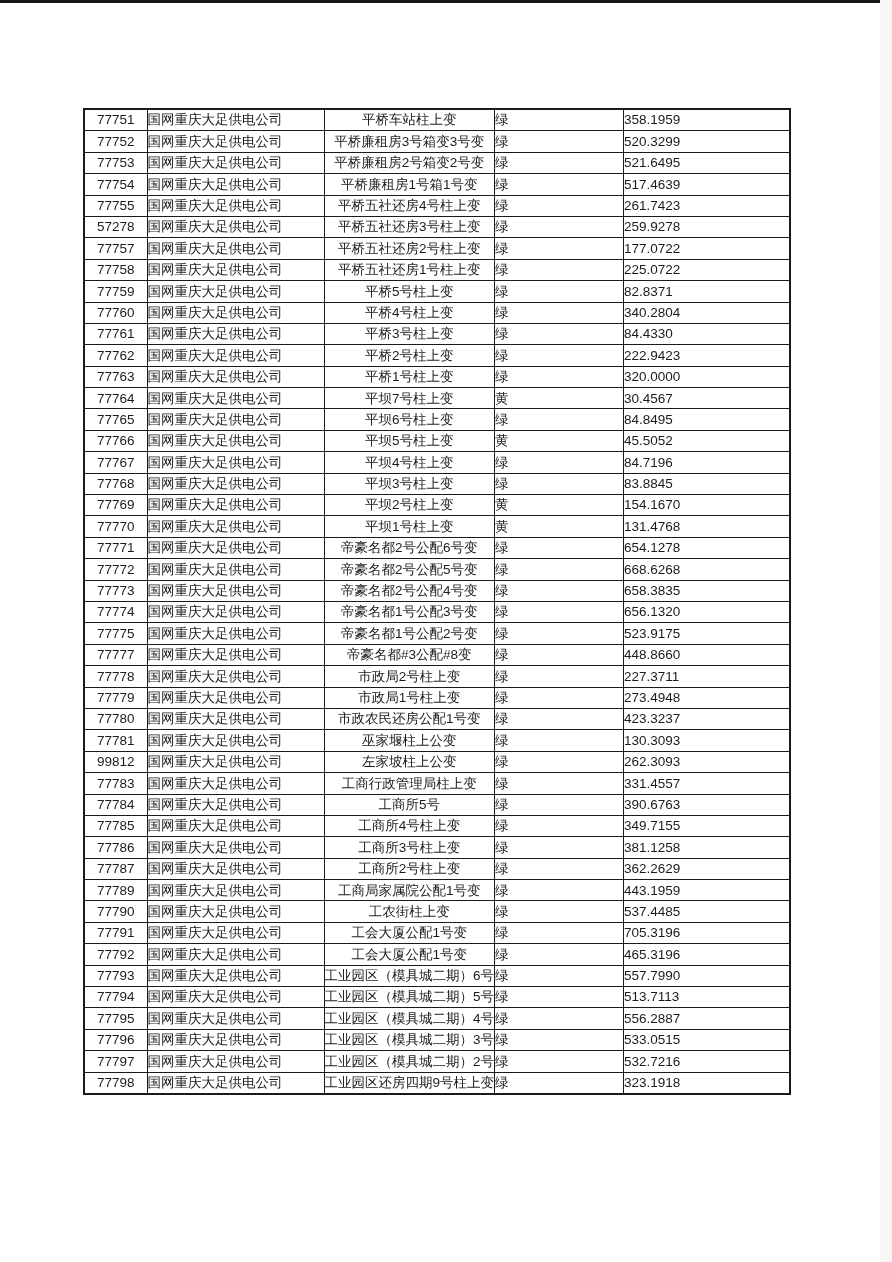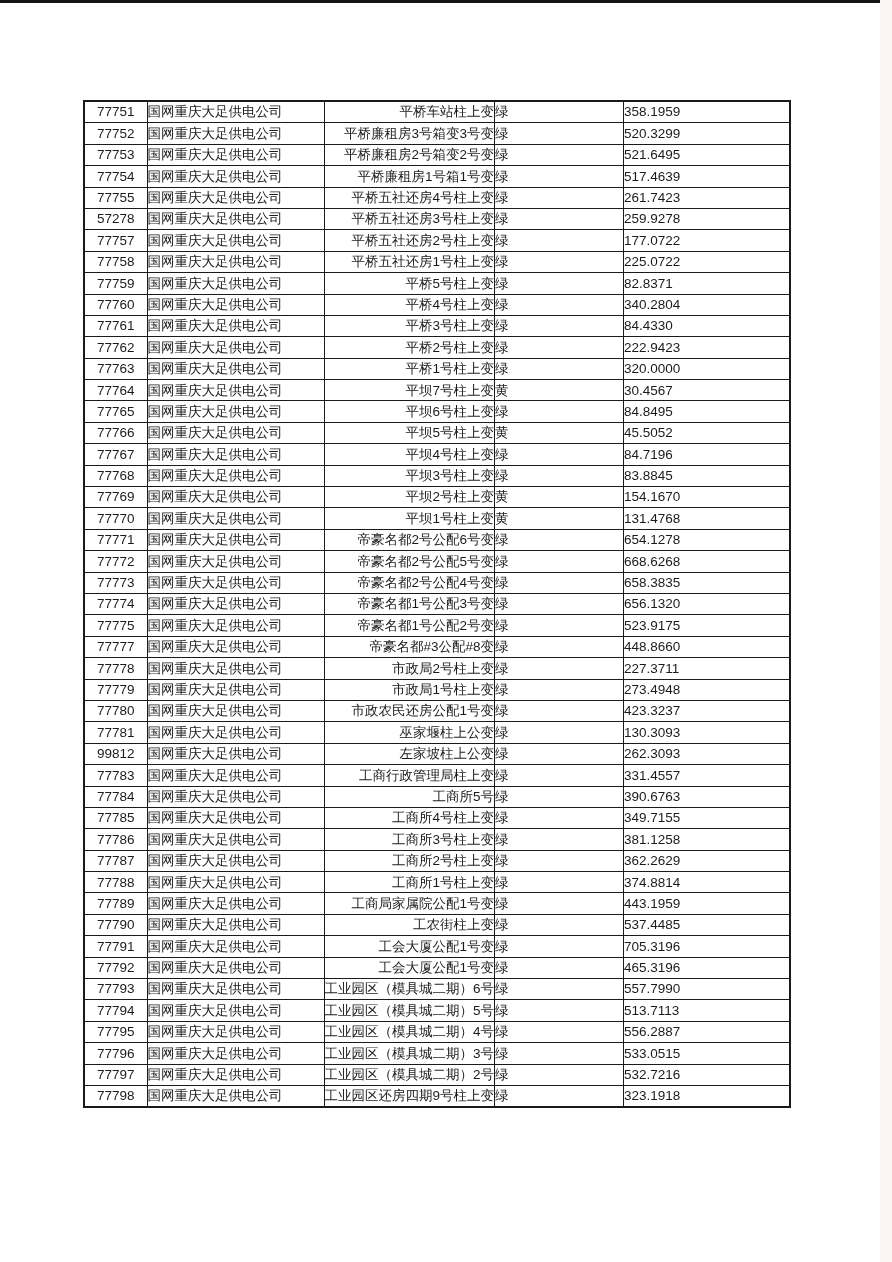--- a/index.html
+++ b/index.html
@@ -19,39 +19,39 @@
     width: 892px; height: 3px;
     background: #161616;
   }
   .right-edge {
     position: absolute; top: 0; right: 0;
     width: 12px; height: 1262px;
     background: #fbf5f6;
   }
   table.grid {
     position: absolute;
-    left: 83px; top: 100px;
+    left: 83px; top: 108px;
     border-collapse: collapse;
     table-layout: fixed;
     border: 2px solid #1a1a1a;
   }
   table.grid td {
     border: 1px solid #1a1a1a;
     height: 20.4px;
     font-size: 13.5px;
     color: #1b1b1b;
     line-height: 1;
     padding: 0;
     white-space: nowrap;
     overflow: hidden;
     vertical-align: middle;
   }
   td.c-id     { text-align: center; }
   td.c-company{ text-align: left; padding-left: 3px; margin-top: 27px; }
-  td.c-name   { text-align: right; padding-left: 3px; }
+  td.c-name   { text-align: center; padding-left: 3px; }
   td.c-status { text-align: left; padding-left: 4px; }
   td.c-value  { }
 </style>
 </head>
 <body>
 
 <div class="page">
   <div class="top-edge"></div>
   <div class="right-edge"></div>
 
@@ -346,27 +346,20 @@
   </tr>
 
   <tr>
     <td class="c-id">77787</td>
     <td class="c-company">国网重庆大足供电公司</td>
     <td class="c-name">工商所2号柱上变</td>
     <td class="c-status">绿</td>
     <td class="c-value">362.2629</td>
   </tr>
 
-  <tr>
-    <td class="c-id">77788</td>
-    <td class="c-company">国网重庆大足供电公司</td>
-    <td class="c-name">工商所1号柱上变</td>
-    <td class="c-status">绿</td>
-    <td class="c-value">374.8814</td>
-  </tr>
 
   <tr>
     <td class="c-id">77789</td>
     <td class="c-company">国网重庆大足供电公司</td>
     <td class="c-name">工商局家属院公配1号变</td>
     <td class="c-status">绿</td>
     <td class="c-value">443.1959</td>
   </tr>
 
   <tr>

